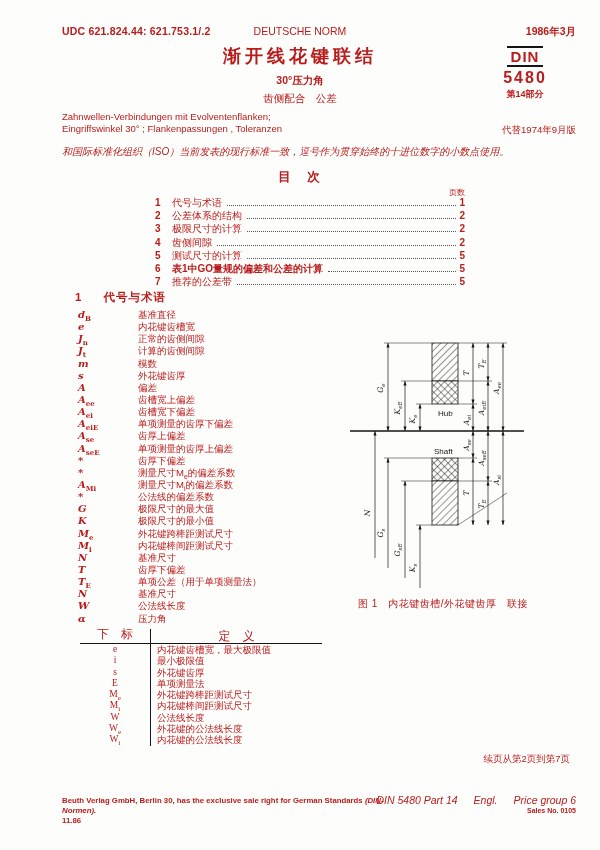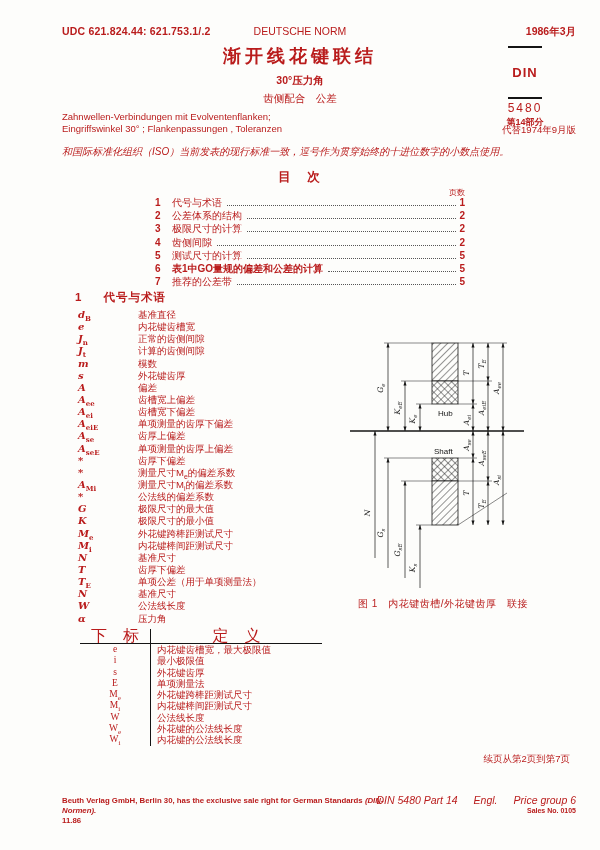--- a/index.html
+++ b/index.html
@@ -10,23 +10,23 @@
   }
   
   .udc{position:absolute;left:62px;top:25px;font-size:10.5px;font-weight:700;letter-spacing:.2px;}
   .dnorm{position:absolute;left:0;right:0;top:25px;text-align:center;font-size:10.5px;}
   .date{position:absolute;right:24px;top:25px;font-size:10.5px;font-weight:700;}
   .title{position:absolute;left:0;right:0;top:44px;text-align:center;
          font-family:"Liberation Serif",serif;font-size:18px;font-weight:700;letter-spacing:4px;}
   .sub1{position:absolute;left:0;right:0;top:74px;text-align:center;font-size:10.5px;font-weight:700;}
   .sub2{position:absolute;left:0;right:0;top:92px;text-align:center;font-size:10.5px;}
   .din-block{position:absolute;left:494px;top:46px;width:62px;text-align:center;}
-  .din-logo{display:inline-block;font-size:13px;font-weight:700;letter-spacing:1px;
-            border-top:2.5px solid #141414;border-bottom:2.5px solid #141414;padding:16px 4px;line-height:17px;}
-  .din-number{font-size:12px;letter-spacing:2px;margin-top:2px;}
+  .din-logo{display:inline-block;font-size:15px;font-weight:700;letter-spacing:1px;
+            border-top:2.5px solid #141414;border-bottom:2.5px solid #141414;padding:0 4px;line-height:17px;}
+  .din-number{font-size:16px;letter-spacing:2px;margin-top:2px;font-weight:bold;}
   .din-part{font-size:9px;font-weight:700;margin-top:1px;}
   .german{position:absolute;left:62px;top:111px;font-size:9.5px;line-height:11.5px;}
   .replaces{position:absolute;right:24px;top:124px;font-size:9.5px;}
   .note{position:absolute;left:62px;right:28px;top:145px;font-size:10px;font-style:italic;
         font-family:Liberation Sans, sans-serif;}
   
   .toc-title{position:absolute;left:0;right:0;top:169px;text-align:center;font-size:12.5px;font-weight:700;letter-spacing:2px;}
   .toc-pagelabel{position:absolute;left:155px;top:187px;width:310px;text-align:right;font-size:8px;}
   .toc{position:absolute;left:155px;top:196px;width:310px;}
   .toc-row{display:flex;align-items:baseline;height:13.2px;font-size:10px;}
@@ -45,21 +45,21 @@
   .sym-def{flex:1;white-space:nowrap;}
   .sym-def sub{font-size:7px;}
   
   .fig{position:absolute;left:342px;top:328px;}
   .fig-caption{position:absolute;left:345px;top:597px;font-size:10px;letter-spacing:.5px;padding-left:13px;}
   .flab{font-family:"DejaVu Serif",serif;font-style:italic;font-size:7.5px;fill:#141414;}
   .fsub{font-size:5.5px;}
   .fword{font-family:"Liberation Sans",sans-serif;font-size:8px;fill:#141414;}
   
   .subtable{position:absolute;left:80px;top:629px;width:242px;font-size:9.5px;}
-  .st-header{display:flex;border-bottom:1.5px solid #141414;font-size:16px;height:14px;align-items:center;}
+  .st-header{display:flex;border-bottom:1.5px solid #141414;font-size:12px;height:14px;align-items:flex-end;}
   .st-c1{width:70px;text-align:center;}
   .st-c2{flex:1;text-align:center;border-left:1px solid #141414;align-self:stretch;display:flex;align-items:center;justify-content:center;}
   .st-row{display:flex;height:11.3px;align-items:baseline;}
   .st-row .st-c1{font-family:"Liberation Serif",serif;}
   .st-row .st-c2{justify-content:flex-start;padding-left:6px;text-align:left;align-items:baseline;}
   .st-c1 sub,.st-c2 sub{font-size:7px;}
   
   .continuation{position:absolute;right:30px;top:753px;font-size:9.5px;}
   .footer-left{position:absolute;left:62px;top:796px;width:340px;font-size:7.8px;font-weight:700;line-height:10px;}
   .footer-left i{font-weight:700;}

